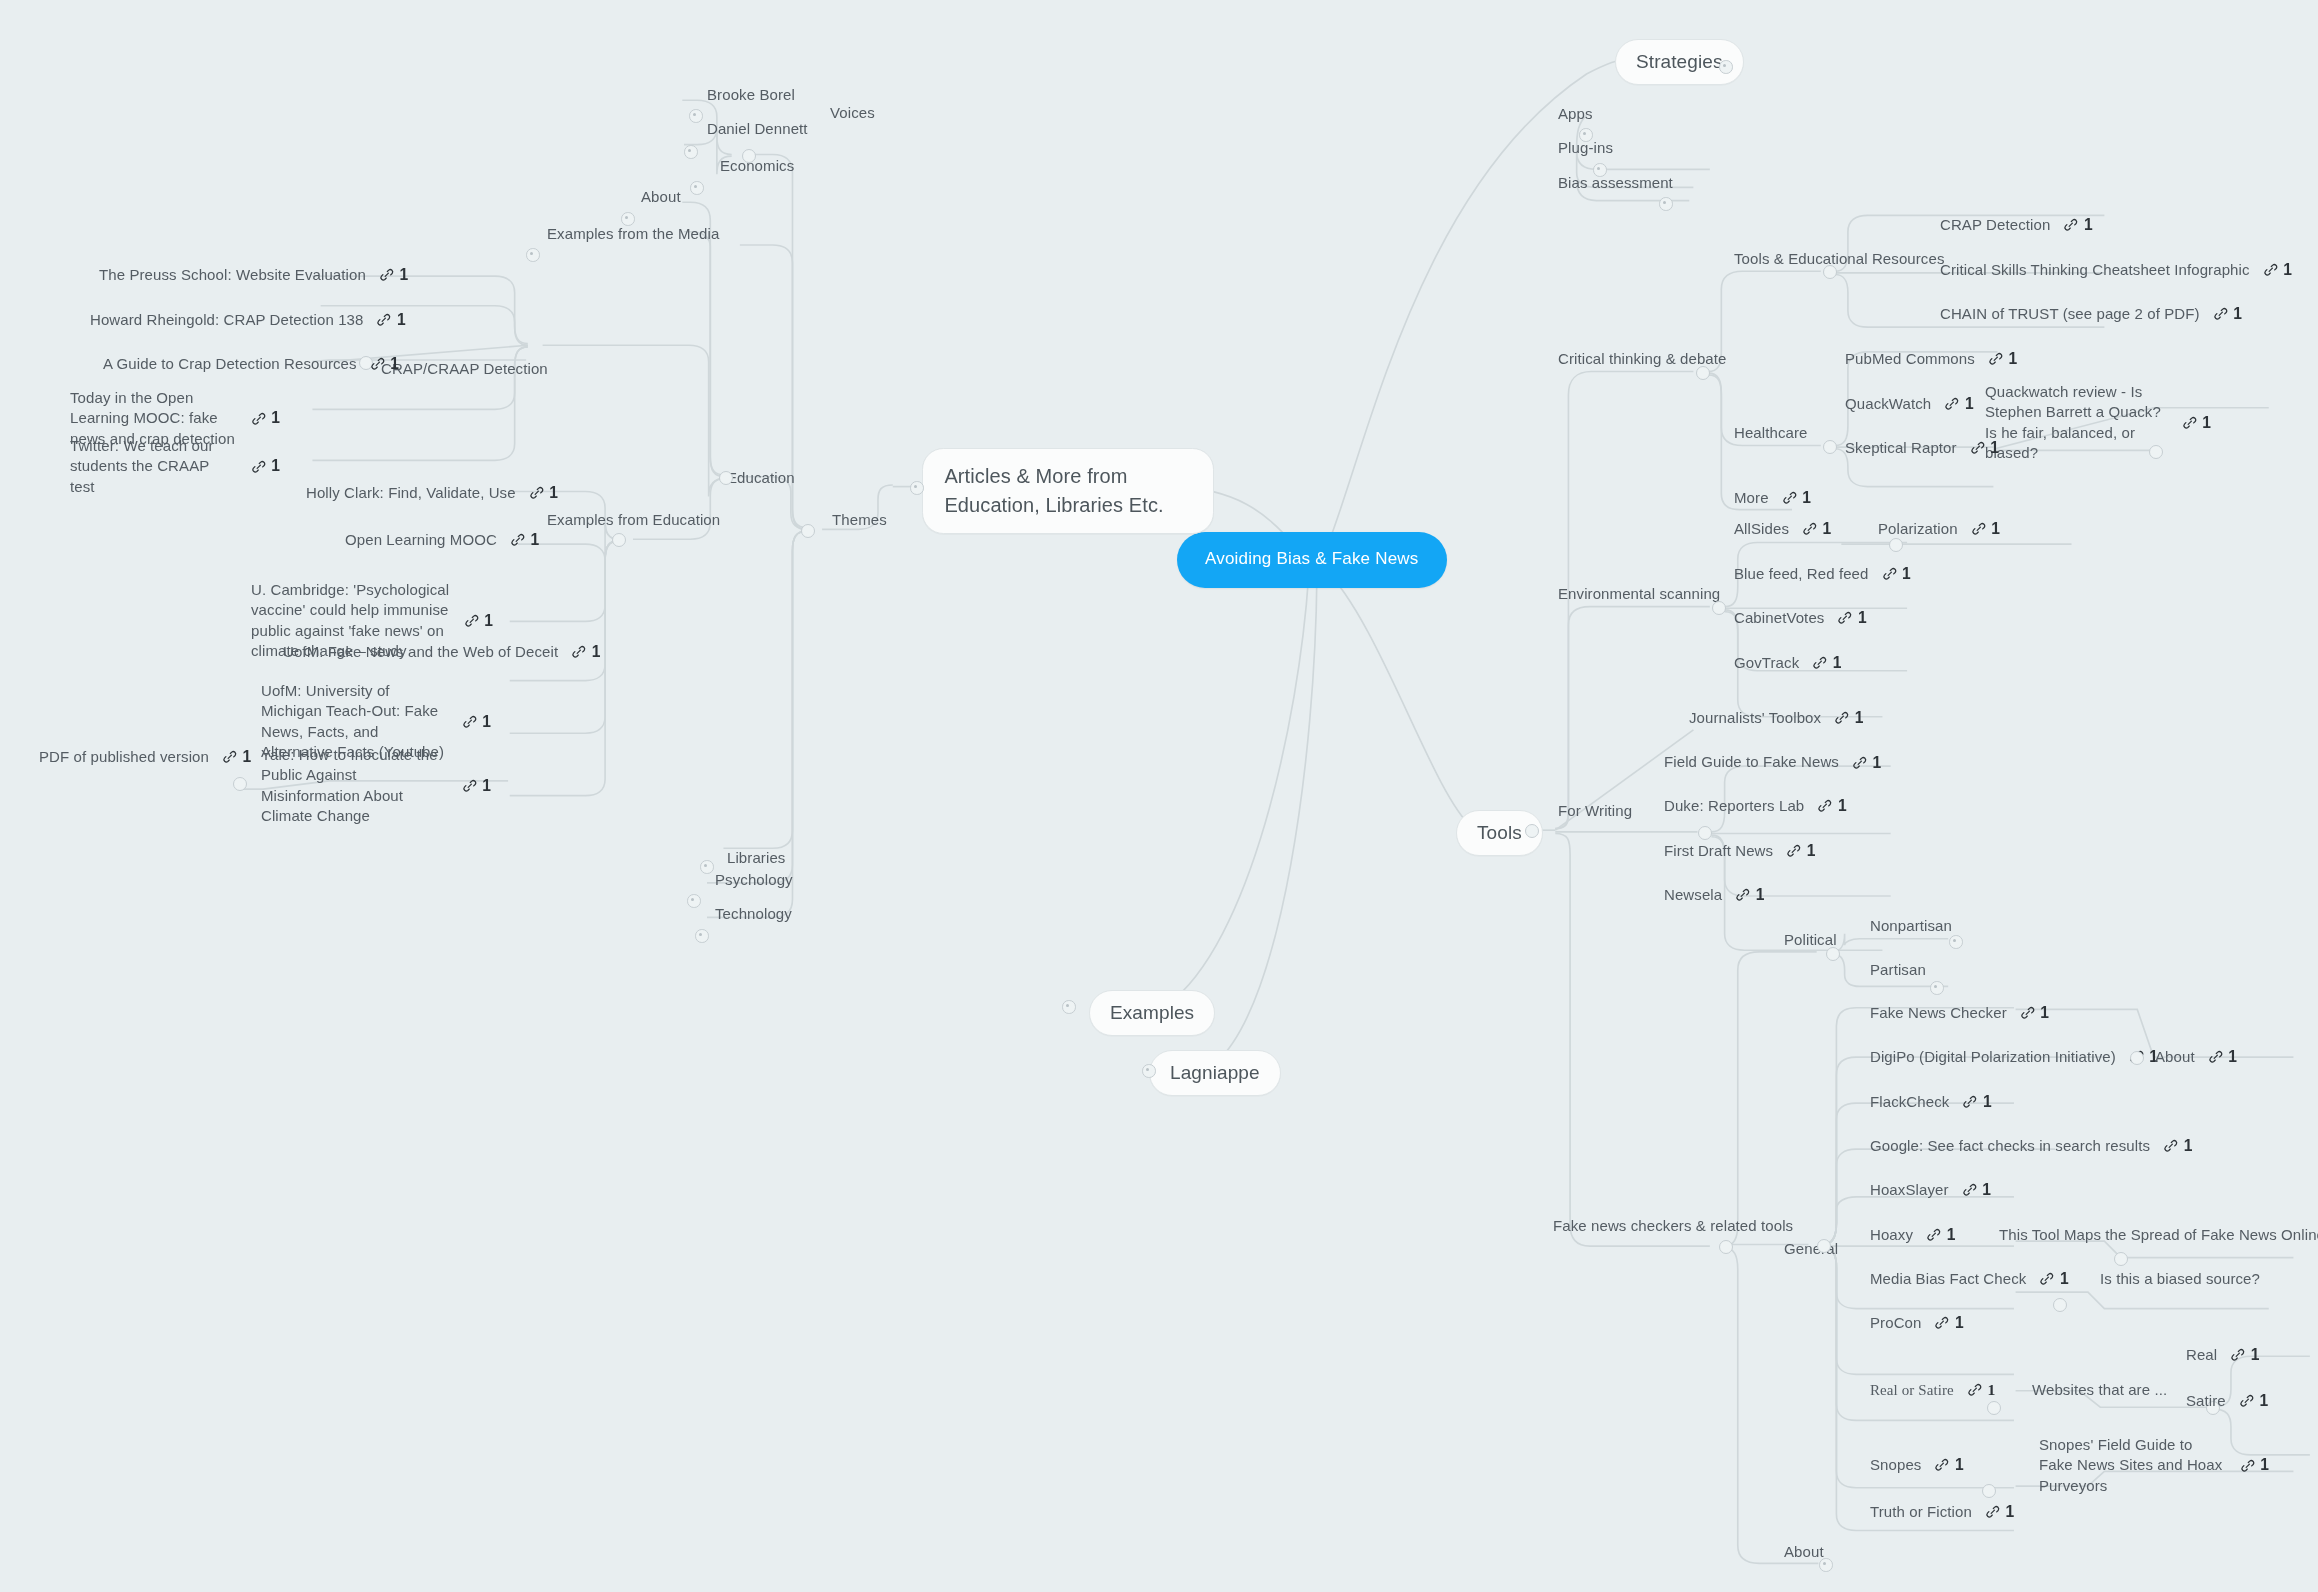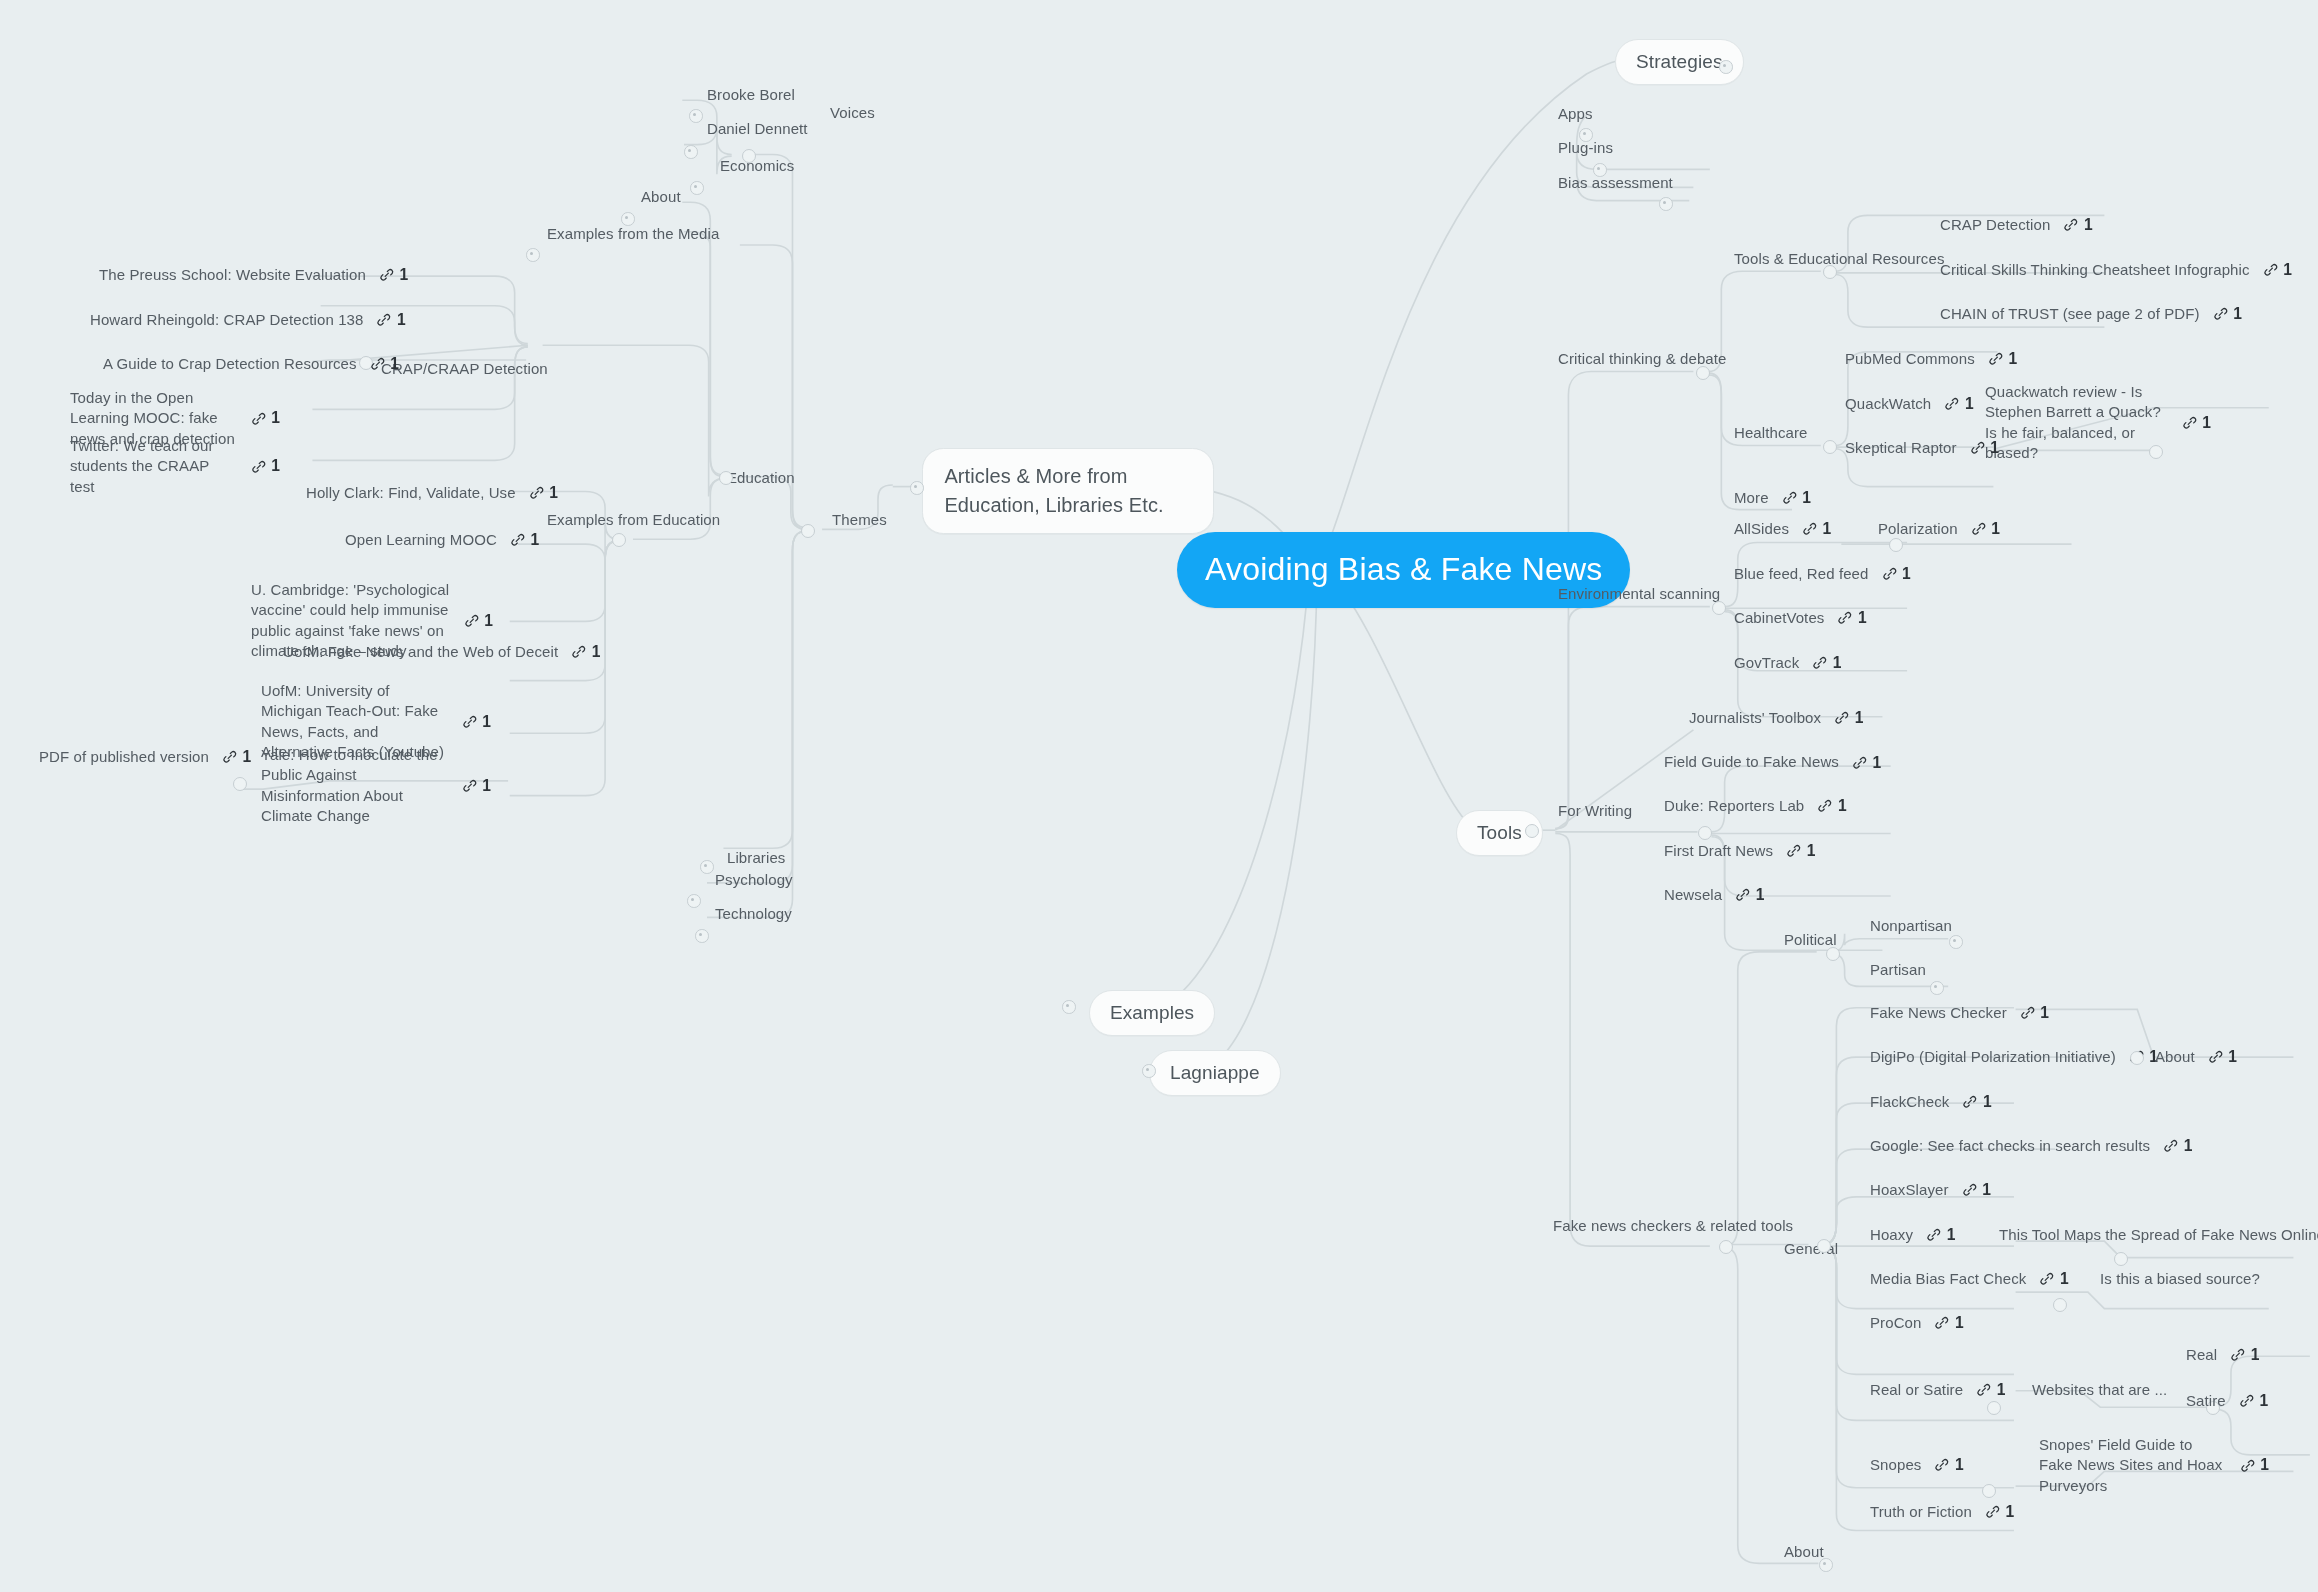--- a/index.html
+++ b/index.html
@@ -17,21 +17,21 @@
   .node{position:absolute;white-space:nowrap;display:flex;align-items:center;}
   .node .txt{font-size:15.6px;line-height:1.35;color:#515a61;letter-spacing:0.1px;}
   .node.multiline{white-space:normal;}
   .node.multiline .txt{display:block;}
 
   
   .root{
     background:#13a6f5;border-radius:38px;
     padding:16.4px 28px;box-shadow:0 0.8px 1.6px rgba(0,0,0,.08);
   }
-  .root .txt{color:#fff;font-size:32px;letter-spacing:0.2px;}
+  .root .txt{color:#fff;font-size:17px;letter-spacing:0.2px;}
 
   
   .pill{
     background:#fbfcfc;border:0.8px solid #dfe5e7;border-radius:25px;
     padding:9px 20px;box-shadow:0 0.8px 0.8px rgba(0,0,0,.03);
   }
   .pill .txt{font-size:19px;color:#4d565c;}
   .pill.big{padding:13px 21.4px;border-radius:21.4px;}
   .pill.big .txt{font-size:20px;line-height:1.45;}
 
@@ -602,21 +602,21 @@
     <span class="lk">
       <svg class="chain" viewBox="0 0 24 24" fill="none" stroke="#2d3338" stroke-width="1.9" stroke-linecap="round">
         <path d="M9.5 14.5 14.5 9.5"></path>
           <path d="M12.8 7 15 4.8a3.7 3.7 0 0 1 5.2 5.2L18 12.2"></path>
           <path d="M11.2 17 9 19.2a3.7 3.7 0 0 1-5.2-5.2L6 11.8"></path>
       </svg>
       <span class="cnt">1</span>
     </span>
   </div>
 
-  <div class="node leaf" style="left:1870px;top:1380px;">
+  <div class="node leaf" style="left:1870px;top:1380px;font-family:Liberation Serif, serif;">
     <span class="txt">Real or Satire</span>
     <span class="lk">
       <svg class="chain" viewBox="0 0 24 24" fill="none" stroke="#2d3338" stroke-width="1.9" stroke-linecap="round">
         <path d="M9.5 14.5 14.5 9.5"></path>
           <path d="M12.8 7 15 4.8a3.7 3.7 0 0 1 5.2 5.2L18 12.2"></path>
           <path d="M11.2 17 9 19.2a3.7 3.7 0 0 1-5.2-5.2L6 11.8"></path>
       </svg>
       <span class="cnt">1</span>
     </span>
   </div>

